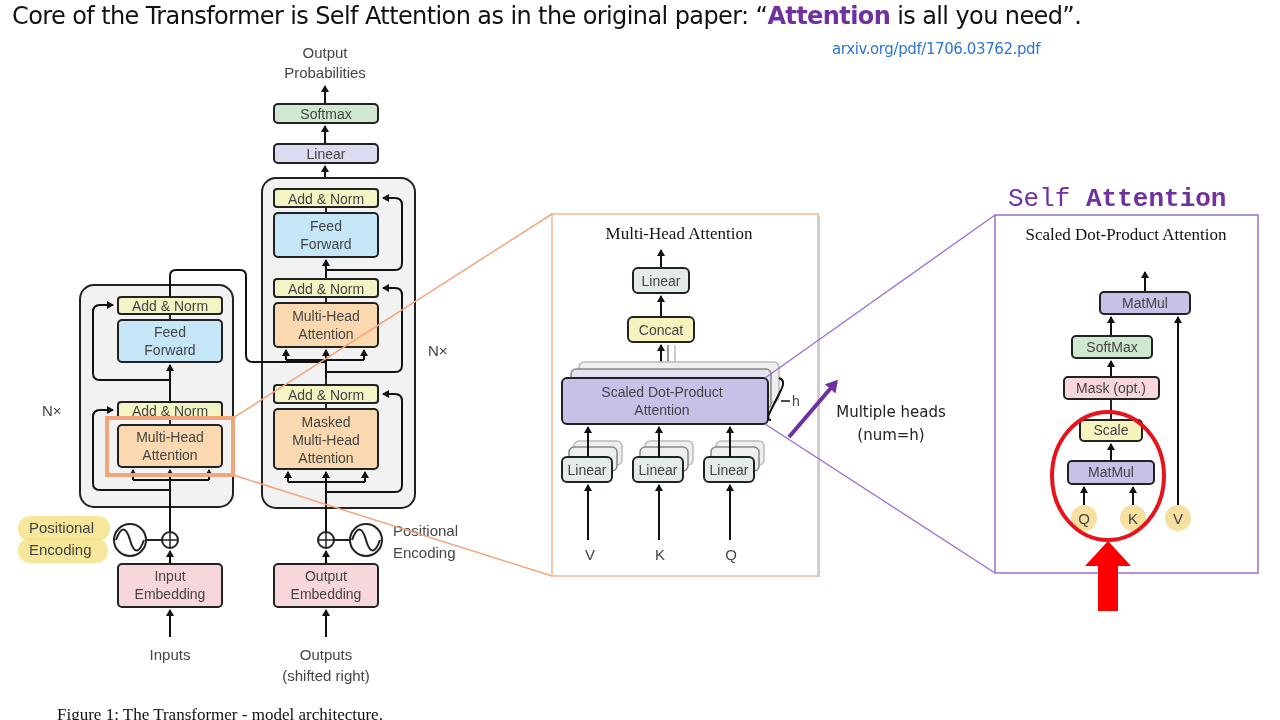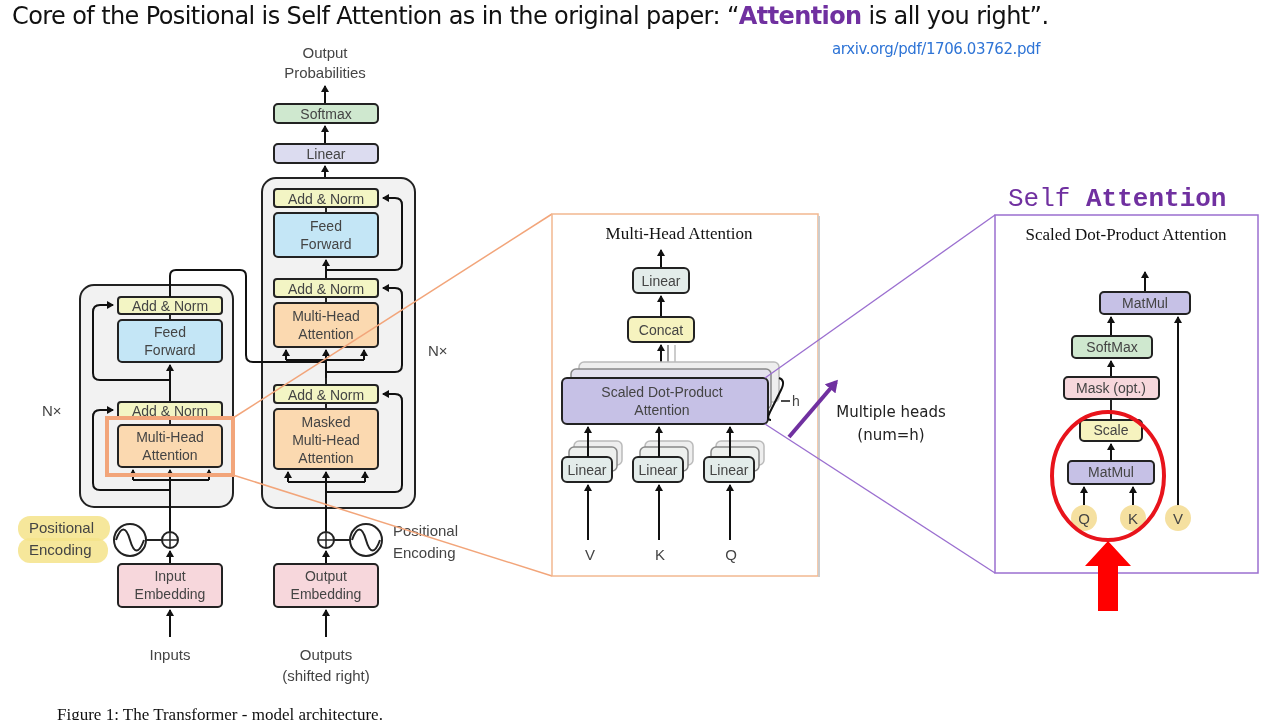--- a/index.html
+++ b/index.html
@@ -9,21 +9,21 @@
   #link{position:absolute;left:832px;top:40px;font-size:15px;color:#2e74d6;font-family:"DejaVu Sans",sans-serif;letter-spacing:-0.4px;}
   svg{position:absolute;left:0;top:0;}
   .lbl{font-family:"Liberation Sans",sans-serif;fill:#444;}
   .serif{font-family:"Liberation Serif",serif;fill:#111;}
   .mono{font-family:"Liberation Mono",monospace;fill:#7030a0;}
   .side{font-family:"DejaVu Sans",sans-serif;fill:#222;}
 </style>
 </head>
 <body>
 
-<div id="title"><span>Core of the Positional is Self Attention as in the original paper: “</span><span class="hl">Attention</span><span> is all you right”.</span></div>
+<div id="title"><span>Core of the Transformer is Self Attention as in the original paper: “</span><span class="hl">Attention</span><span> is all you need”.</span></div>
 <a id="link">arxiv.org/pdf/1706.03762.pdf</a>
 
 <svg width="1280" height="720" viewBox="0 0 1280 720">
   <defs>
     <marker id="arr" markerWidth="8" markerHeight="8" refX="6" refY="4" orient="auto" markerUnits="userSpaceOnUse">
       <path d="M0,0 L7,4 L0,8 z" fill="#111"></path>
     </marker>
     <marker id="arrP" markerWidth="14" markerHeight="14" refX="9" refY="7" orient="auto" markerUnits="userSpaceOnUse">
       <path d="M0,0 L12,7 L0,14 z" fill="#7030a0"></path>
     </marker>

